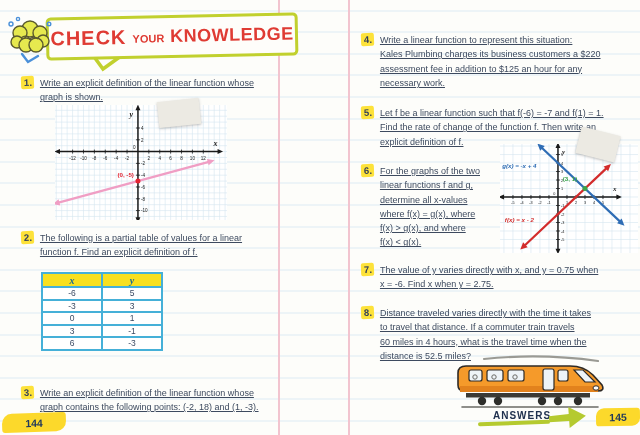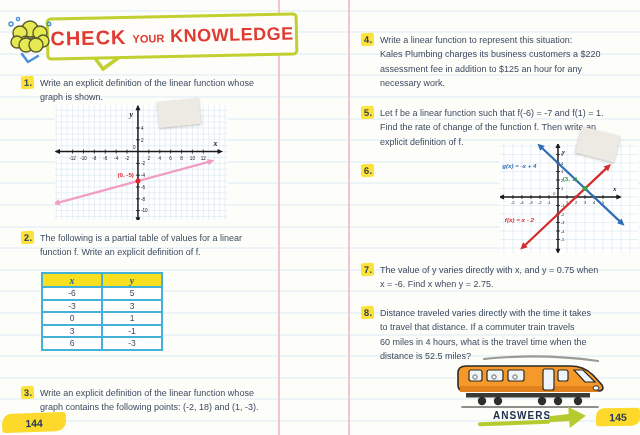--- a/index.html
+++ b/index.html
@@ -21,21 +21,21 @@
   #banner .t1{font-size:20px;letter-spacing:1px;}
   #banner .t2{font-size:11px;margin-top:3px;}
   #banner .t3{font-size:18px;letter-spacing:.5px;}
   #banner-tail{position:absolute;left:90px;top:52px;z-index:2;}
   #brain{position:absolute;left:5px;top:14px;z-index:4;}
 
   
   .q{position:absolute;display:flex;gap:6px;align-items:flex-start;}
   .qnum{background:#fde23a;color:#333f58;font-weight:bold;font-size:9.5px;line-height:11px;
     padding:1px 2px 1px 3px;border-radius:2px;transform:rotate(-2deg);flex:none;}
-  .qtext{font-size:9px;line-height:14.3px;color:#3d4a5f;white-space:pre-line;padding-top:0;}
+  .qtext{font-size:9px;line-height:14.3px;color:#3d4a5f;white-space:pre-line;padding-top:0;text-decoration:underline;}
   #q1{left:21px;top:76px;} #q2{left:21px;top:231px;} #q3{left:21px;top:386px;}
   #q4{left:361px;top:33px;} #q5{left:361px;top:106px;} #q6{left:361px;top:164px;}
   #q7{left:361px;top:263px;} #q8{left:361px;top:306px;}
 
   
   #graph1-wrap{position:absolute;left:55px;top:105px;}
   #graph2-wrap{position:absolute;left:500px;top:144px;}
   .sticky{position:absolute;background:#eceae3;box-shadow:0 1px 2.5px rgba(80,80,80,.35);z-index:5;}
   #sticky1{left:158px;top:100px;width:42px;height:26px;transform:rotate(-6deg);}
   #sticky2{left:578px;top:131px;width:40px;height:27px;transform:rotate(14deg);}
@@ -204,21 +204,21 @@
         <polygon points="-2.360268629709667,99.17033300406356 5.258817561890943,100.52662412508475 3.5342717702415474,94.15591444621033" fill="#f09ec4"></polygon>
         <circle cx="82.94996833438886" cy="76.07692307692308" r="2.5" fill="#e52532"></circle>
         <text x="78.94996833438886" y="72.07692307692308" fill="#e52532" font-size="6.2" text-anchor="end" font-family="&quot;Liberation Sans&quot;,sans-serif" font-weight="bold">(0, -5)</text>
       </svg>
   </div>
   <div id="sticky1" class="sticky"></div>
 
   <div id="q2" class="q">
     <span class="qnum">2.</span>
     <span class="qtext">The following is a partial table of values for a linear
-function f. Write an explicit definition of f.</span>
+function f. Find an explicit definition of f.</span>
   </div>
 
   <table id="values-table">
     <thead>
       <tr>
         <th>x</th>
         <th>y</th>
       </tr>
     </thead>
     <tbody>
@@ -261,20 +261,26 @@
 necessary work.</span>
   </div>
   <div id="q5" class="q">
     <span class="qnum">5.</span>
     <span class="qtext">Let f be a linear function such that f(-6) = -7 and f(1) = 1.
 Find the rate of change of the function f. Then write an
 explicit definition of f.</span>
   </div>
   <div id="q6" class="q">
     <span class="qnum">6.</span>
+    <span class="qtext">For the graphs of the two
+linear functions f and g,
+determine all x-values
+where f(x) = g(x), where
+f(x) &gt; g(x), and where
+f(x) &lt; g(x).</span>
   </div>
 
   <div id="graph2-wrap">
     <svg width="138" height="109">
         <rect x="0" y="0" width="138" height="109" fill="#ffffff"></rect>
         <line x1="3.9608610567514706" y1="0" x2="3.9608610567514706" y2="109" stroke="#d5e6f0" stroke-width="0.6"></line>
         <line x1="12.962818003913895" y1="0" x2="12.962818003913895" y2="109" stroke="#d5e6f0" stroke-width="0.6"></line>
         <line x1="21.96477495107632" y1="0" x2="21.96477495107632" y2="109" stroke="#d5e6f0" stroke-width="0.6"></line>
         <line x1="30.966731898238745" y1="0" x2="30.966731898238745" y2="109" stroke="#d5e6f0" stroke-width="0.6"></line>
         <line x1="39.96868884540117" y1="0" x2="39.96868884540117" y2="109" stroke="#d5e6f0" stroke-width="0.6"></line>

